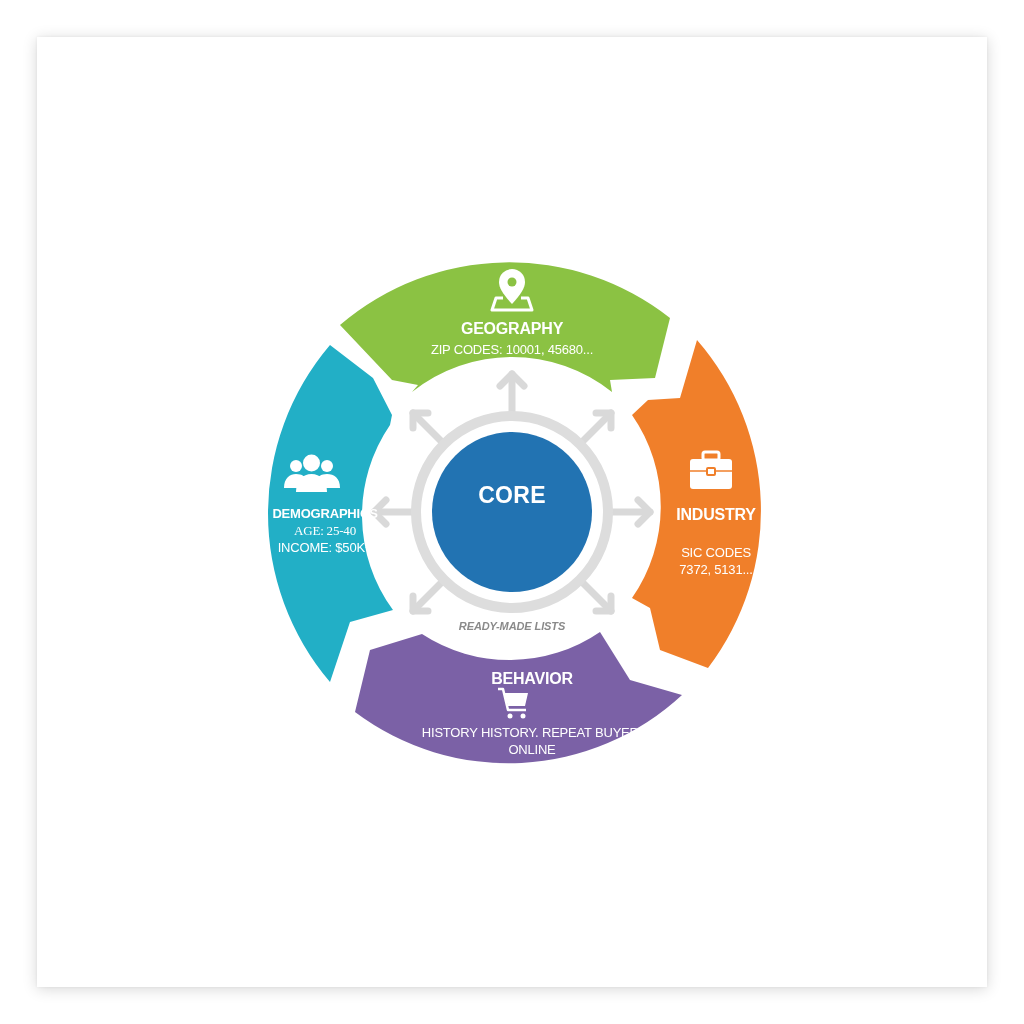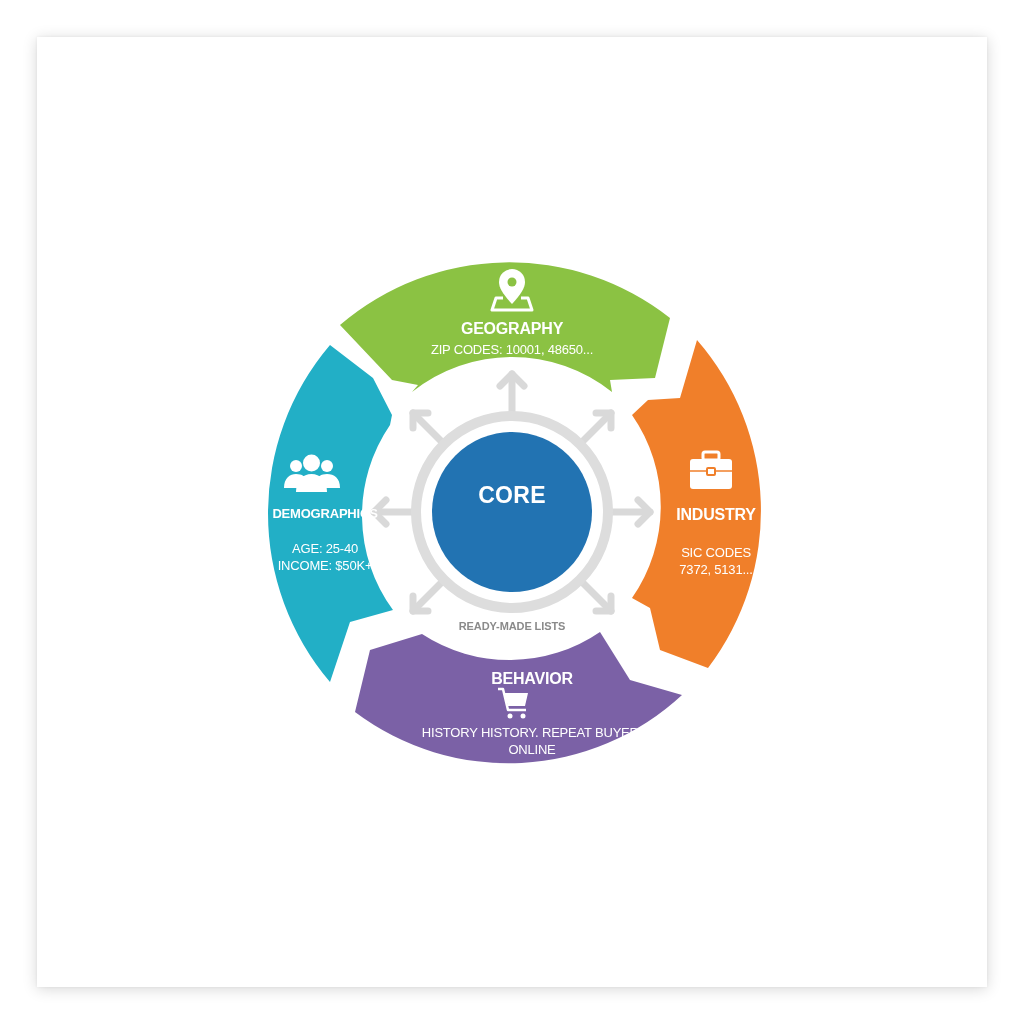--- a/index.html
+++ b/index.html
@@ -42,20 +42,21 @@
     line-height: 27px;
     letter-spacing: 0.3px;
   }
   .ready {
     position: absolute;
     left: 412px; top: 620px; width: 200px;
     text-align: center;
     color: #8a8a8a;
     font-size: 11px; font-weight: bold;
     letter-spacing: -0.1px;
+    font-style: italic;
   }
 </style>
 </head>
 <body>
 
 <div class="card"></div>
 
 <svg class="diagram" viewBox="0 0 1024 1024">
 
   <path fill="#8BC243" d="M340,325 A260,260 0 0 1 670,318
@@ -131,38 +132,38 @@
   <g>
     <polyline points="498,689 503,689 508,710 526,710" fill="none" stroke="#ffffff" stroke-width="2.5" stroke-linejoin="round"></polyline>
     <path d="M504,693 L528,693 L525,706 L508,706 Z" fill="#ffffff"></path>
     <circle cx="510" cy="716" r="2.5" fill="#ffffff"></circle>
     <circle cx="523" cy="716" r="2.5" fill="#ffffff"></circle>
   </g>
 </svg>
 
 <div class="label" style="left:412px; top:320px; width:200px;">
   <div class="title">GEOGRAPHY</div>
-  <div class="sub" style="margin-top:3px;">ZIP CODES: 10001, 48650...</div>
+  <div class="sub" style="margin-top:3px;">ZIP CODES: 10001, 45680...</div>
 </div>
 
 <div class="label" style="left:660px; top:506px; width:112px;">
   <div class="title">INDUSTRY</div>
   <div class="sub" style="margin-top:20px;">SIC CODES</div>
   <div class="sub">7372, 5131...</div>
 </div>
 
 <div class="label" style="left:392px; top:670px; width:240px;margin-left:20px;">
   <div class="title">BEHAVIOR</div>
   <div class="sub" style="margin-top:36px;">HISTORY HISTORY. REPEAT BUYER,</div>
   <div class="sub">ONLINE</div>
 </div>
 
 <div class="label" style="left:266px; top:506px; width:118px;">
   <div class="title" style="font-size:13px;">DEMOGRAPHICS</div>
-  <div class="sub" style="margin-top:19px;">AGE: 25-40</div>
+  <div class="sub" style="margin-top:1px;font-family:Liberation Serif, serif;">AGE: 25-40</div>
   <div class="sub">INCOME: $50K+</div>
 </div>
 
 <div class="core-text">
   <div>CORE</div>
 </div>
 
 <div class="ready">READY-MADE LISTS</div>
 
 </body></html>

